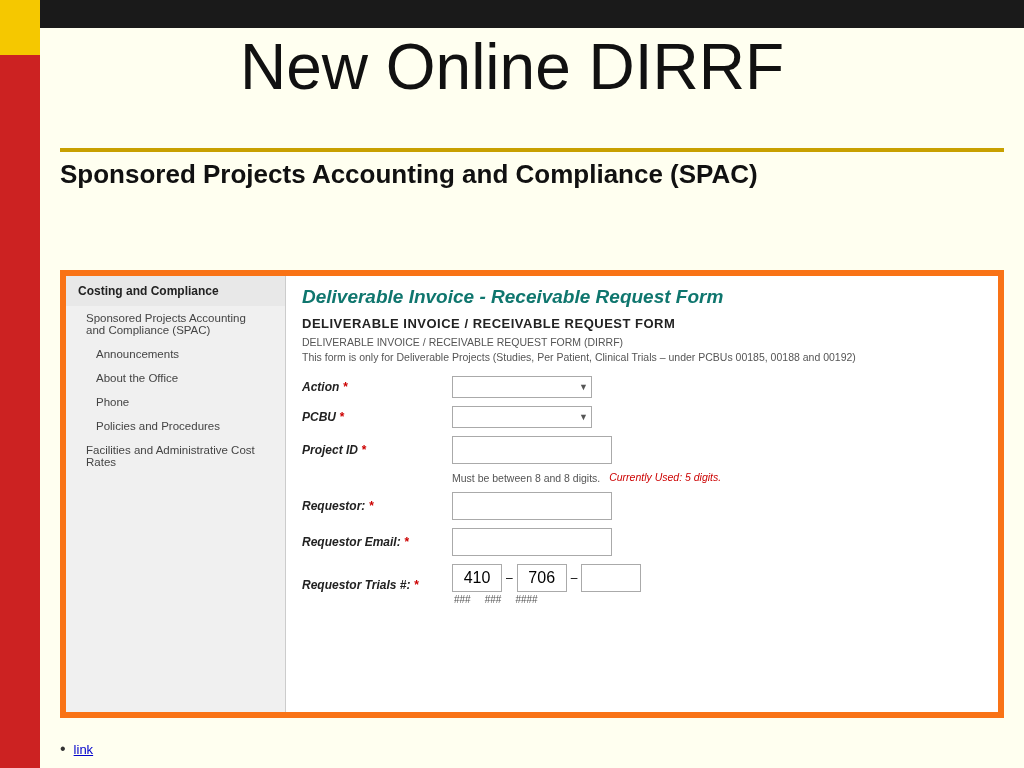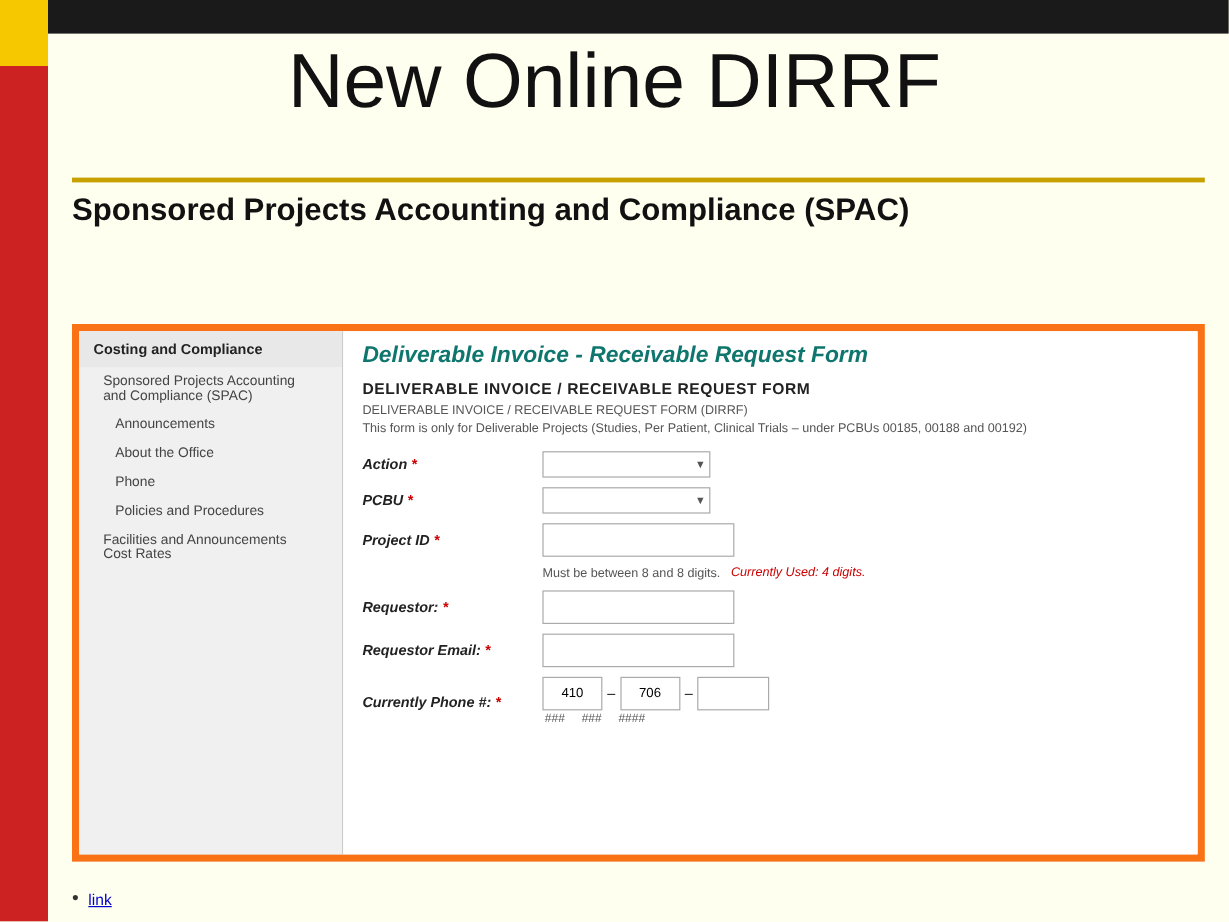--- a/index.html
+++ b/index.html
@@ -173,21 +173,21 @@
     }
 
     .form-label .required {
       color: #cc0000;
     }
 
     .form-input {
       border: 1px solid #aaa;
       background: #fff;
       height: 28px;
-      font-size: 11px;
+      font-size: 16px;
       padding: 12px 4px;
     }
 
     .form-select {
       width: 140px;
       height: 22px;
       border: 1px solid #aaa;
       background: #fff;
       font-size: 12px;
       appearance: none;
@@ -295,21 +295,21 @@
 
 <div class="main-content">
 
   <div class="sidebar">
     <div class="sidebar-item sidebar-item-main">Costing and Compliance</div>
     <div class="sidebar-item sidebar-item-sub">Sponsored Projects Accounting and Compliance (SPAC)</div>
     <div class="sidebar-item sidebar-item-indented">Announcements</div>
     <div class="sidebar-item sidebar-item-indented">About the Office</div>
     <div class="sidebar-item sidebar-item-indented">Phone</div>
     <div class="sidebar-item sidebar-item-indented">Policies and Procedures</div>
-    <div class="sidebar-item sidebar-item-sub">Facilities and Announcements Cost Rates</div>
+    <div class="sidebar-item sidebar-item-sub">Facilities and Administrative Cost Rates</div>
   </div>
 
   <div class="form-area">
     <div class="form-title">Deliverable Invoice - Receivable Request Form</div>
 
     <div class="form-subtitle">DELIVERABLE INVOICE / RECEIVABLE REQUEST FORM</div>
     <div class="form-description">
       <span>DELIVERABLE INVOICE / RECEIVABLE REQUEST FORM (DIRRF)</span><br>
       <span>This form is only for Deliverable Projects (Studies, Per Patient, Clinical Trials – under PCBUs 00185, 00188 and 00192)</span>
     </div>
@@ -341,42 +341,42 @@
     <div class="form-row">
       <div class="form-label">
         <span>Project ID</span>
         <span class="required"> *</span>
       </div>
       <input type="text" class="form-input input-text" style="">
     </div>
     <div class="form-row" style="margin-left: 150px; margin-top: -4px; margin-bottom: 6px;">
       <span class="hint-text">Must be between 8 and 8 digits.</span>
       &nbsp;&nbsp;
-      <span class="hint-red">Currently Used: 4 digits.</span>
+      <span class="hint-red">Currently Used: 5 digits.</span>
     </div>
 
     <div class="form-row">
       <div class="form-label">
         <span>Requestor:</span>
         <span class="required"> *</span>
       </div>
       <input type="text" class="form-input input-text" style="">
     </div>
 
     <div class="form-row">
       <div class="form-label">
         <span>Requestor Email:</span>
         <span class="required"> *</span>
       </div>
       <input type="text" class="form-input input-text" style="">
     </div>
 
     <div class="form-row">
       <div class="form-label">
-        <span>Currently Phone #:</span>
+        <span>Requestor Trials #:</span>
         <span class="required"> *</span>
       </div>
       <div class="digit-hint-row">
         <div class="phone-group">
           <input type="text" class="form-input phone-input" value="410" style="">
           <span>–</span>
           <input type="text" class="form-input phone-input" value="706" style="">
           <span>–</span>
           <input type="text" class="form-input" style="width: 60px;" value="">
         </div>

